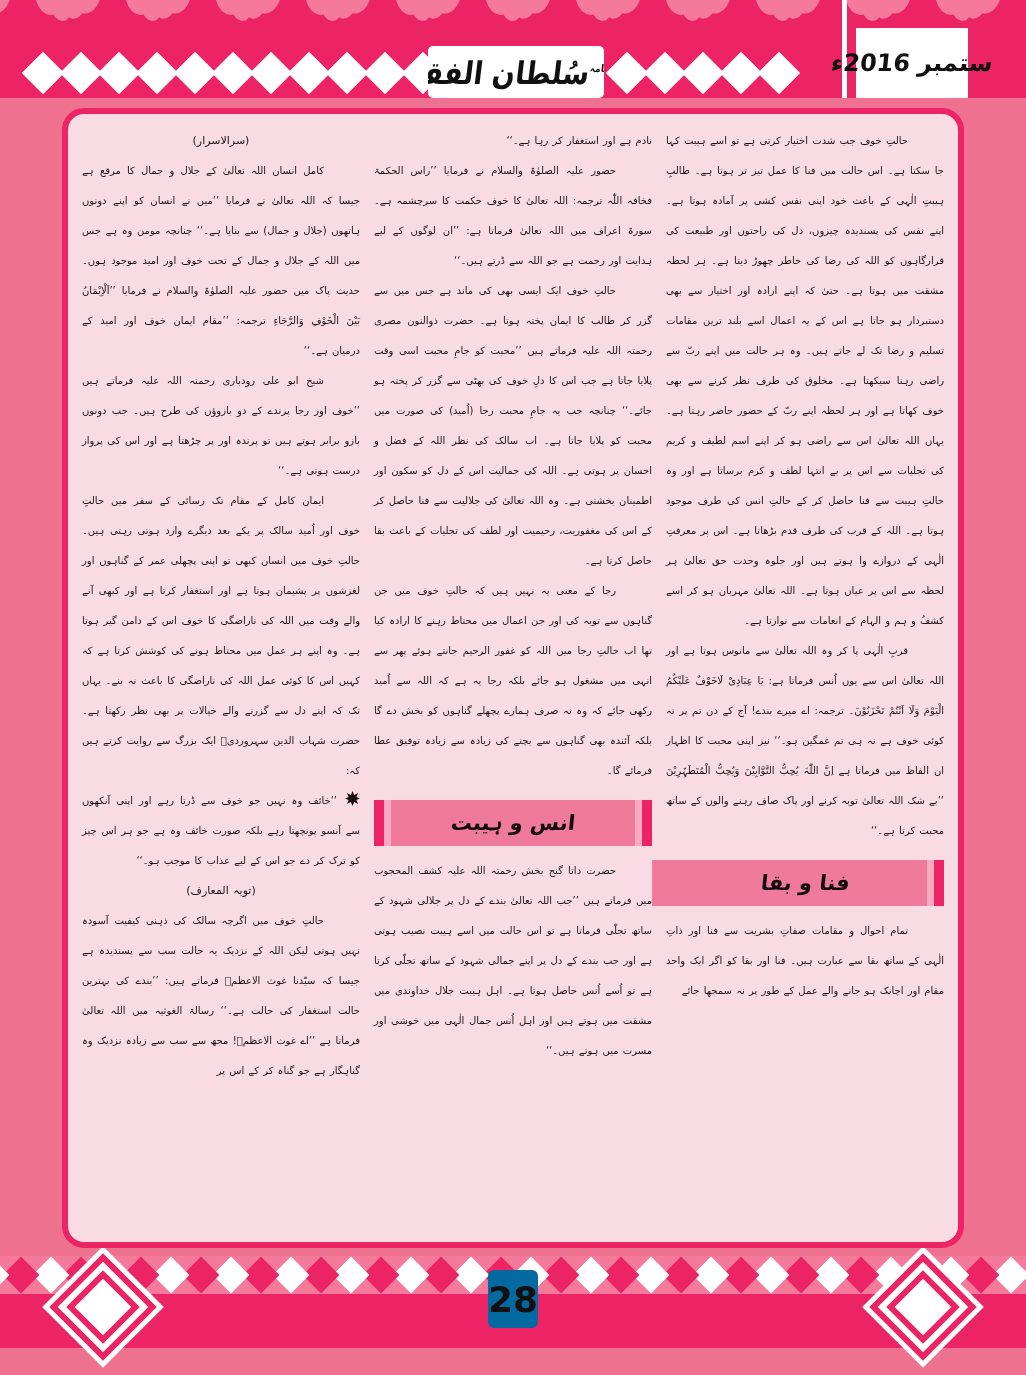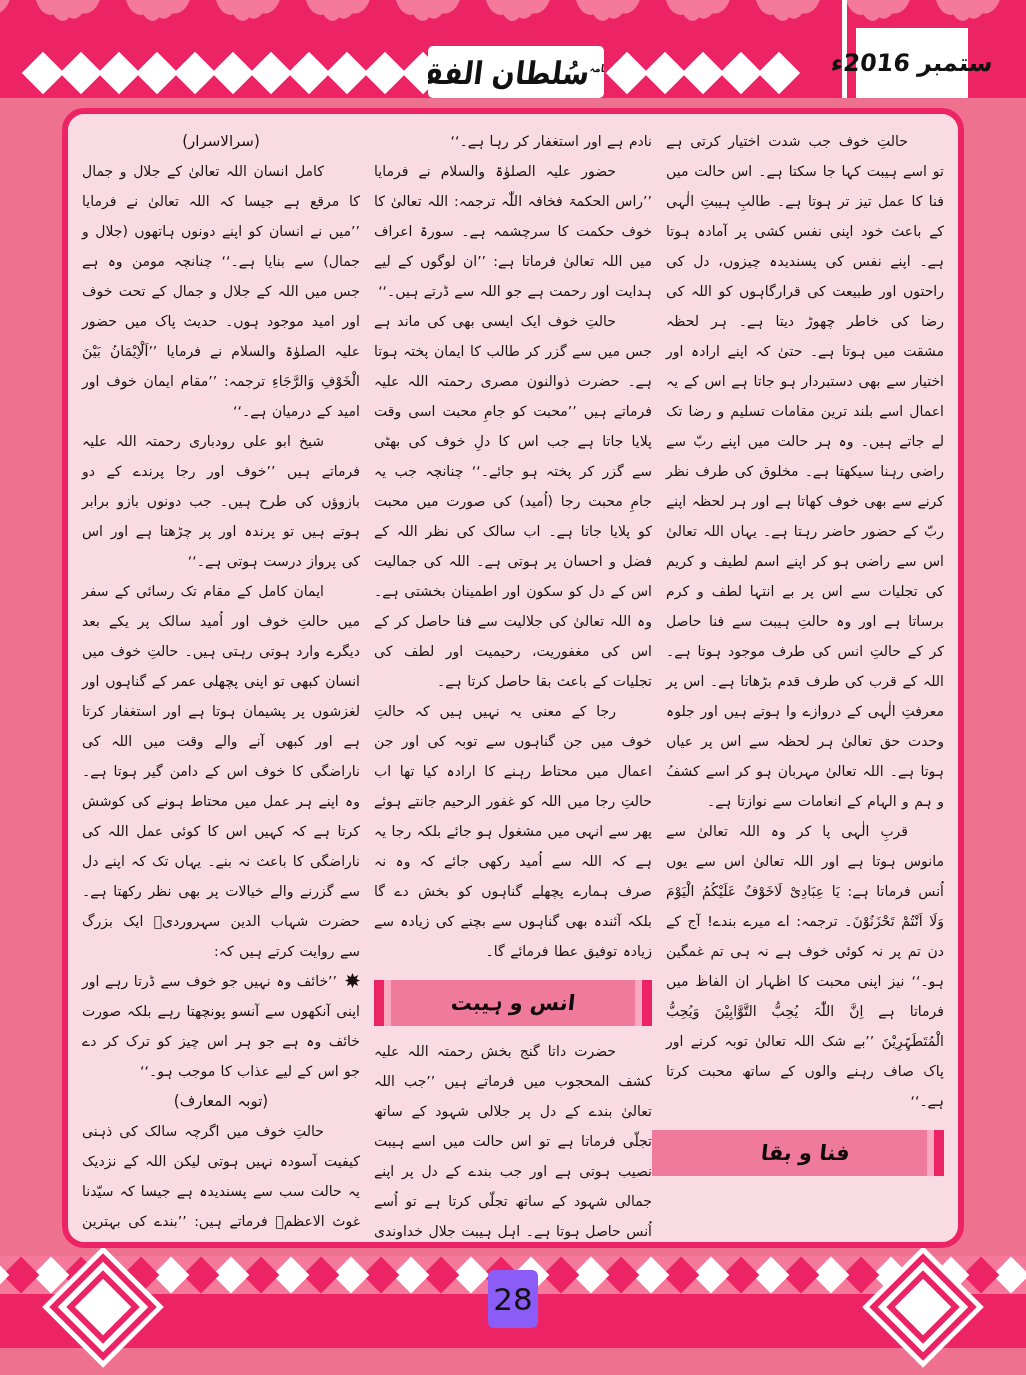--- a/index.html
+++ b/index.html
@@ -82,33 +82,33 @@
     box-sizing:border-box;
     gap:14px;
   }
   .col{
     flex:1 1 0;min-width:0;position:relative;
   }
 
   
   .utext{
     font-family:"DejaVu Sans", sans-serif;
-    font-size:14px;
+    font-size:10px;
     line-height:30px;
     color:#1a1115;
     text-align:justify;
     text-align-last:right;
     direction:rtl;
     margin:0 0 0 0;
     word-spacing:1px;
   }
   .utext.indent{text-indent:36px;}
   .utext.center{text-align:center;text-align-last:center;}
   .utext.right{text-align:right;text-align-last:right;}
-  .cite{font-size:15px;}
+  .cite{font-size:11px;}
 
   
   .banner{
     position:relative;height:46px;margin:14px 0 10px 0;
     background:#ef7a9c;display:flex;align-items:center;justify-content:center;
   }
   .banner .cap{
     position:absolute;top:0;width:10px;height:46px;background:#ec2465;
   }
   .banner .cap.capL{left:0;}
@@ -145,23 +145,23 @@
   .foot-diamonds .fd{
     width:26px;height:26px;transform:rotate(45deg);margin:0 2px;flex:0 0 26px;
   }
   .foot-diamonds .fd.w{background:#ffffff;}
   .foot-diamonds .fd.p{background:#ec2465;}
   .foot-bar{
     position:absolute;left:0;top:46px;width:1026px;height:54px;background:#ec2465;
   }
   .page-num{
     position:absolute;left:488px;top:22px;width:50px;height:58px;
-    background:#8b5cf6;border-radius:6px;
+    background:#0369a1;border-radius:6px;
     display:flex;align-items:center;justify-content:center;
-    font-size:31px;font-weight:normal;color:#111;z-index:5;
+    font-size:36px;font-weight:bold;color:#111;z-index:5;
   }
   .corner-dia{
     position:absolute;top:16px;width:86px;height:86px;z-index:4;
   }
   .corner-dia.left{left:60px;}
   .corner-dia.right{right:60px;}
   .corner-dia span{
     position:absolute;transform:rotate(45deg);
   }
   .cd1{left:0;top:0;width:86px;height:86px;background:#ffffff;}
@@ -284,20 +284,21 @@
 
     <div class="col">
       <p class="utext indent">حالتِ خوف جب شدت اختیار کرتی ہے تو اسے ہیبت کہا جا سکتا ہے۔ اس حالت میں فنا کا عمل تیز تر ہوتا ہے۔ طالبِ ہیبتِ الٰہی کے باعث خود اپنی نفس کشی پر آمادہ ہوتا ہے۔ اپنے نفس کی پسندیدہ چیزوں، دل کی راحتوں اور طبیعت کی قرارگاہوں کو اللہ کی رضا کی خاطر چھوڑ دیتا ہے۔ ہر لحظہ مشقت میں ہوتا ہے۔ حتیٰ کہ اپنے ارادہ اور اختیار سے بھی دستبردار ہو جاتا ہے اس کے یہ اعمال اسے بلند ترین مقامات تسلیم و رضا تک لے جاتے ہیں۔ وہ ہر حالت میں اپنے ربّ سے راضی رہنا سیکھتا ہے۔ مخلوق کی طرف نظر کرنے سے بھی خوف کھاتا ہے اور ہر لحظہ اپنے ربّ کے حضور حاضر رہتا ہے۔ یہاں اللہ تعالیٰ اس سے راضی ہو کر اپنے اسم لطیف و کریم کی تجلیات سے اس پر بے انتہا لطف و کرم برساتا ہے اور وہ حالتِ ہیبت سے فنا حاصل کر کے حالتِ انس کی طرف موجود ہوتا ہے۔ اللہ کے قرب کی طرف قدم بڑھاتا ہے۔ اس پر معرفتِ الٰہی کے دروازے وا ہوتے ہیں اور جلوہ وحدت حق تعالیٰ ہر لحظہ سے اس پر عیاں ہوتا ہے۔ اللہ تعالیٰ مہربان ہو کر اسے کشفُ و ہم و الہام کے انعامات سے نوازتا ہے۔</p>
       <p class="utext indent">قربِ الٰہی پا کر وہ اللہ تعالیٰ سے مانوس ہوتا ہے اور اللہ تعالیٰ اس سے یوں اُنس فرماتا ہے: یَا عِبَادِیْ لَاخَوْفٌ عَلَیْکُمُ الْیَوْمَ وَلَا اَنْتُمْ تَحْزَنُوْنَ۔ ترجمہ: اے میرے بندے! آج کے دن تم پر نہ کوئی خوف ہے نہ ہی تم غمگین ہو۔‘‘ نیز اپنی محبت کا اظہار ان الفاظ میں فرماتا ہے اِنَّ اللّٰہَ یُحِبُّ التَّوَّابِیْنَ وَیُحِبُّ الْمُتَطَہِّرِیْنَ ’’بے شک اللہ تعالیٰ توبہ کرنے اور پاک صاف رہنے والوں کے ساتھ محبت کرتا ہے۔‘‘</p>
       <div class="banner edge-left">
 
         <span class="banner-title">فنا و بقا</span>
         <span class="cap2 c2R"></span>
         <span class="cap capR"></span>
       </div>
+      <p class="utext indent">تمام احوال و مقامات صفاتِ بشریت سے فنا اور ذاتِ الٰہی کے ساتھ بقا سے عبارت ہیں۔ فنا اور بقا کو اگر ایک واحد مقام اور اچانک ہو جانے والے عمل کے طور پر نہ سمجھا جائے</p>
     </div>
 
     <div class="col">
       <p class="utext right">نادم ہے اور استغفار کر رہا ہے۔‘‘</p>
       <p class="utext indent">حضور علیہ الصلوٰۃ والسلام نے فرمایا ’’راس الحکمۃ فخافہ اللّٰہ ترجمہ: اللہ تعالیٰ کا خوف حکمت کا سرچشمہ ہے۔ سورۃ اعراف میں اللہ تعالیٰ فرماتا ہے: ’’ان لوگوں کے لیے ہدایت اور رحمت ہے جو اللہ سے ڈرتے ہیں۔‘‘</p>
       <p class="utext indent">حالتِ خوف ایک ایسی بھی کی ماند ہے جس میں سے گزر کر طالب کا ایمان پختہ ہوتا ہے۔ حضرت ذوالنون مصری رحمتہ اللہ علیہ فرماتے ہیں ’’محبت کو جامِ محبت اسی وقت پلایا جاتا ہے جب اس کا دلِ خوف کی بھٹی سے گزر کر پختہ ہو جائے۔‘‘ چنانچہ جب یہ جامِ محبت رجا (اُمید) کی صورت میں محبت کو پلایا جاتا ہے۔ اب سالک کی نظر اللہ کے فضل و احسان پر ہوتی ہے۔ اللہ کی جمالیت اس کے دل کو سکون اور اطمینان بخشتی ہے۔ وہ اللہ تعالیٰ کی جلالیت سے فنا حاصل کر کے اس کی مغفوریت، رحیمیت اور لطف کی تجلیات کے باعث بقا حاصل کرتا ہے۔</p>
       <p class="utext indent">رجا کے معنی یہ نہیں ہیں کہ حالتِ خوف میں جن گناہوں سے توبہ کی اور جن اعمال میں محتاط رہنے کا ارادہ کیا تھا اب حالتِ رجا میں اللہ کو غفور الرحیم جانتے ہوئے پھر سے انہی میں مشغول ہو جائے بلکہ رجا یہ ہے کہ اللہ سے اُمید رکھی جائے کہ وہ نہ صرف ہمارے پچھلے گناہوں کو بخش دے گا بلکہ آئندہ بھی گناہوں سے بچنے کی زیادہ سے زیادہ توفیق عطا فرمائے گا۔</p>
       <div class="banner">
         <span class="cap capL"></span>
         <span class="cap2 c2L"></span>

